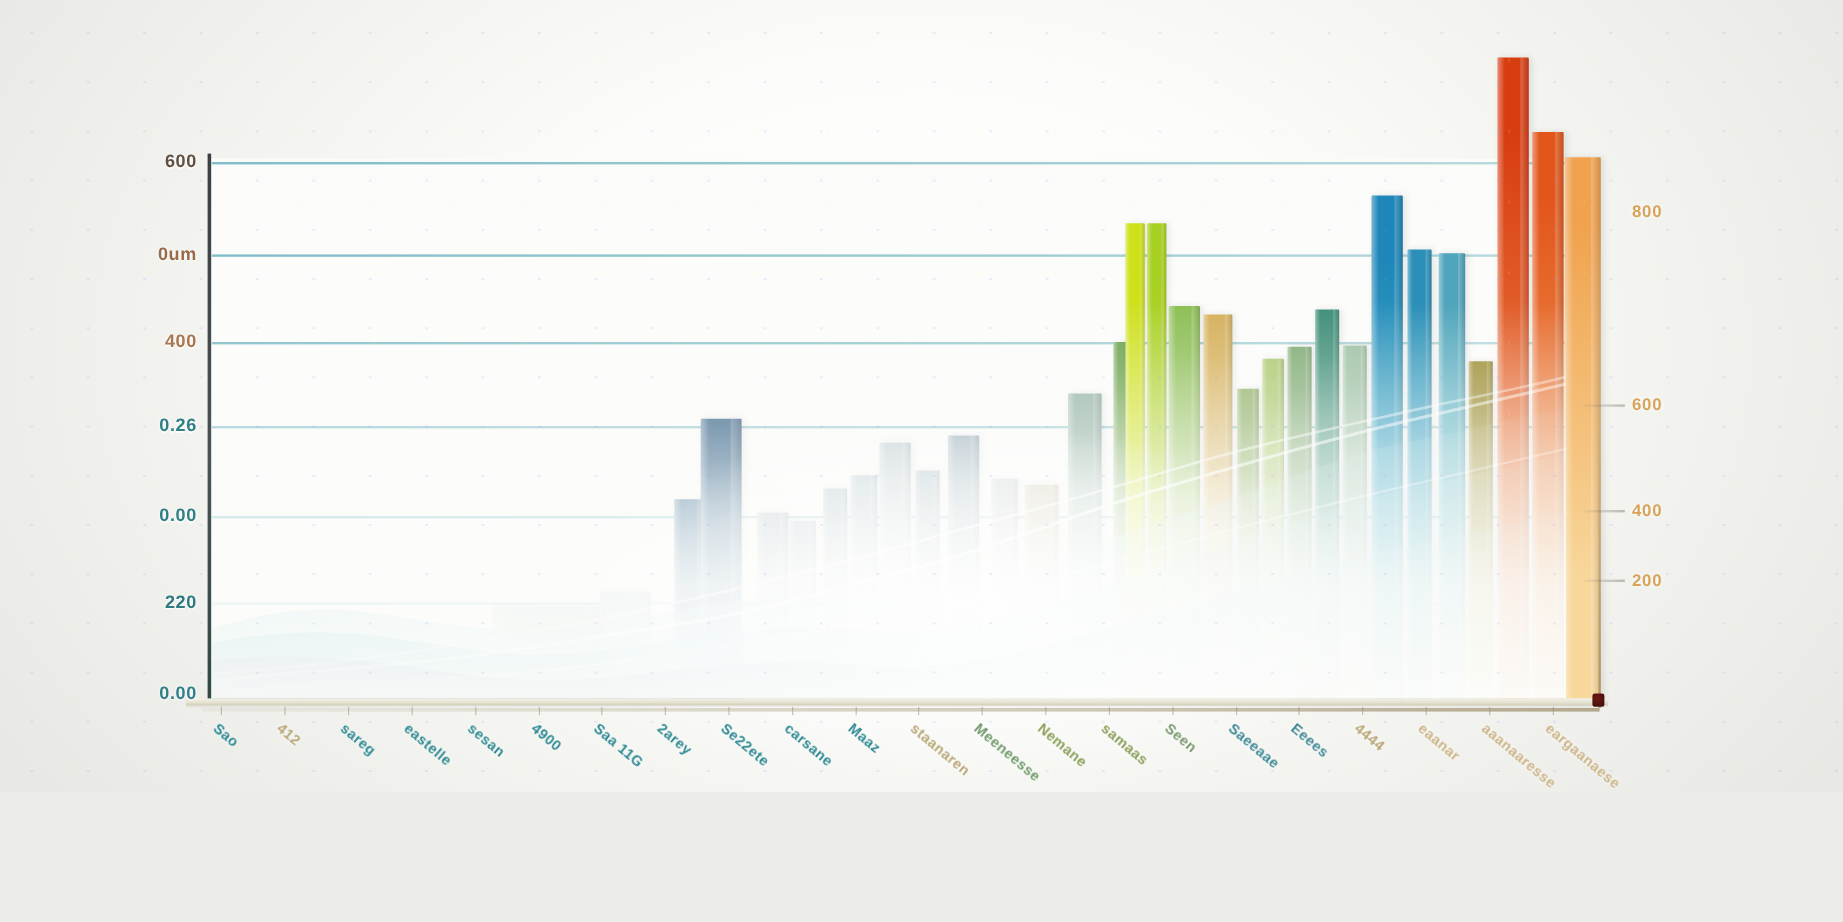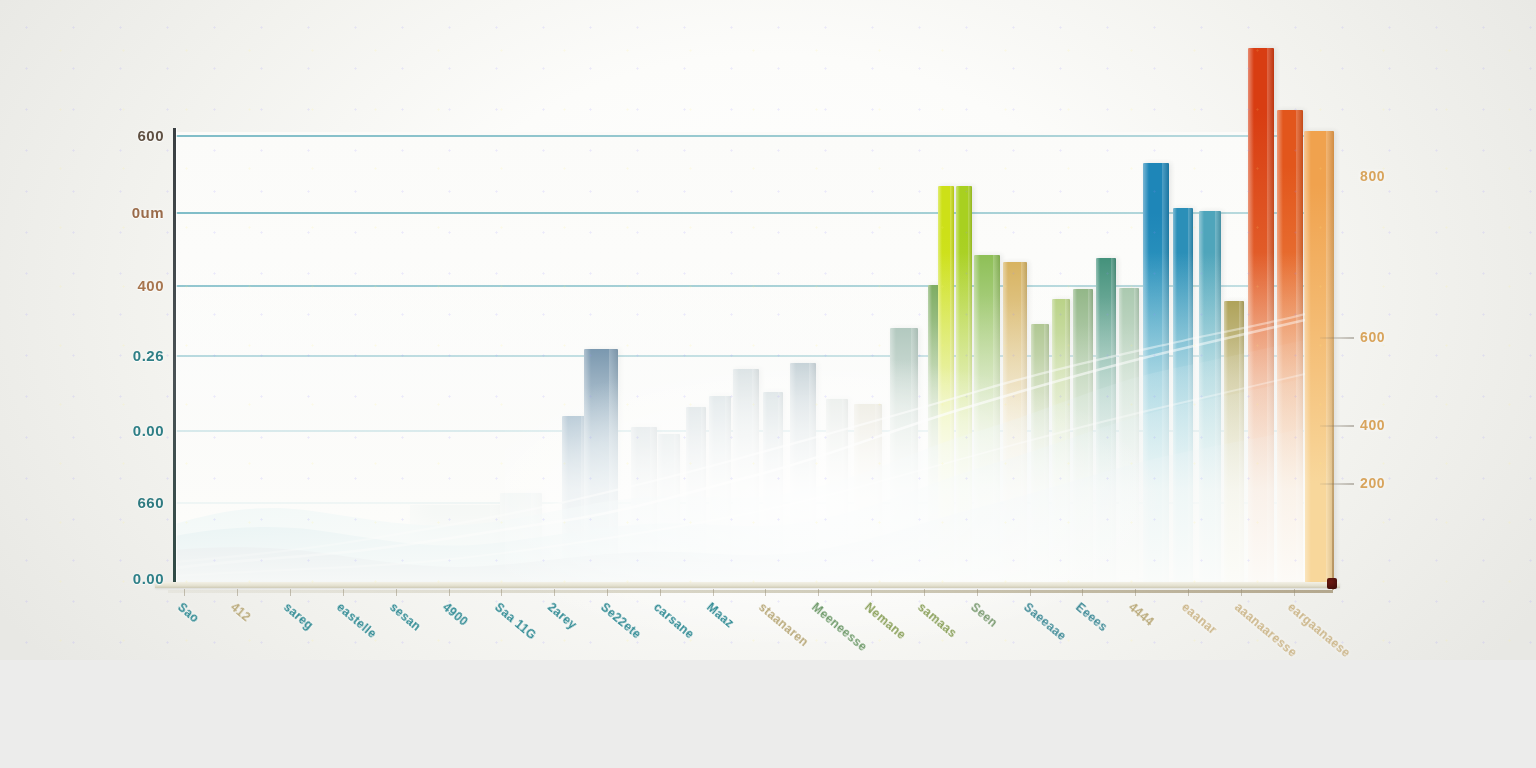--- a/index.html
+++ b/index.html
@@ -213,21 +213,21 @@
 
   <div id="raxis"></div>
   <div id="raxis-cap"></div>
 
   <div id="yticks">
       <div class="ytick" style="top: 135px; color: rgb(95, 80, 66);">600</div>
       <div class="ytick" style="top: 212px; color: rgb(154, 107, 74);">0um</div>
       <div class="ytick" style="top: 285px; color: rgb(168, 118, 79);">400</div>
       <div class="ytick" style="top: 355px; color: rgb(47, 127, 134);">0.26</div>
       <div class="ytick" style="top: 430px; color: rgb(47, 127, 134);">0.00</div>
-      <div class="ytick" style="top: 502px; color: rgb(47, 122, 128);">660</div>
+      <div class="ytick" style="top: 502px; color: rgb(47, 122, 128);">220</div>
       <div class="ytick" style="top: 578px; color: rgb(47, 128, 136);">0.00</div>
     </div>
   <div id="rticks">
       <div class="ytick-r" style="top: 176px; color: rgb(216, 164, 92);">800</div>
       <div class="ytick-r" style="top: 337px; color: rgb(216, 164, 92);">600</div>
       <div class="rtick-line" style="top: 337px; left: 1320px;"></div>
       <div class="ytick-r" style="top: 425px; color: rgb(216, 164, 92);">400</div>
       <div class="rtick-line" style="top: 425px; left: 1320px;"></div>
       <div class="ytick-r" style="top: 483px; color: rgb(216, 164, 92);">200</div>
       <div class="rtick-line" style="top: 483px; left: 1320px;"></div>

